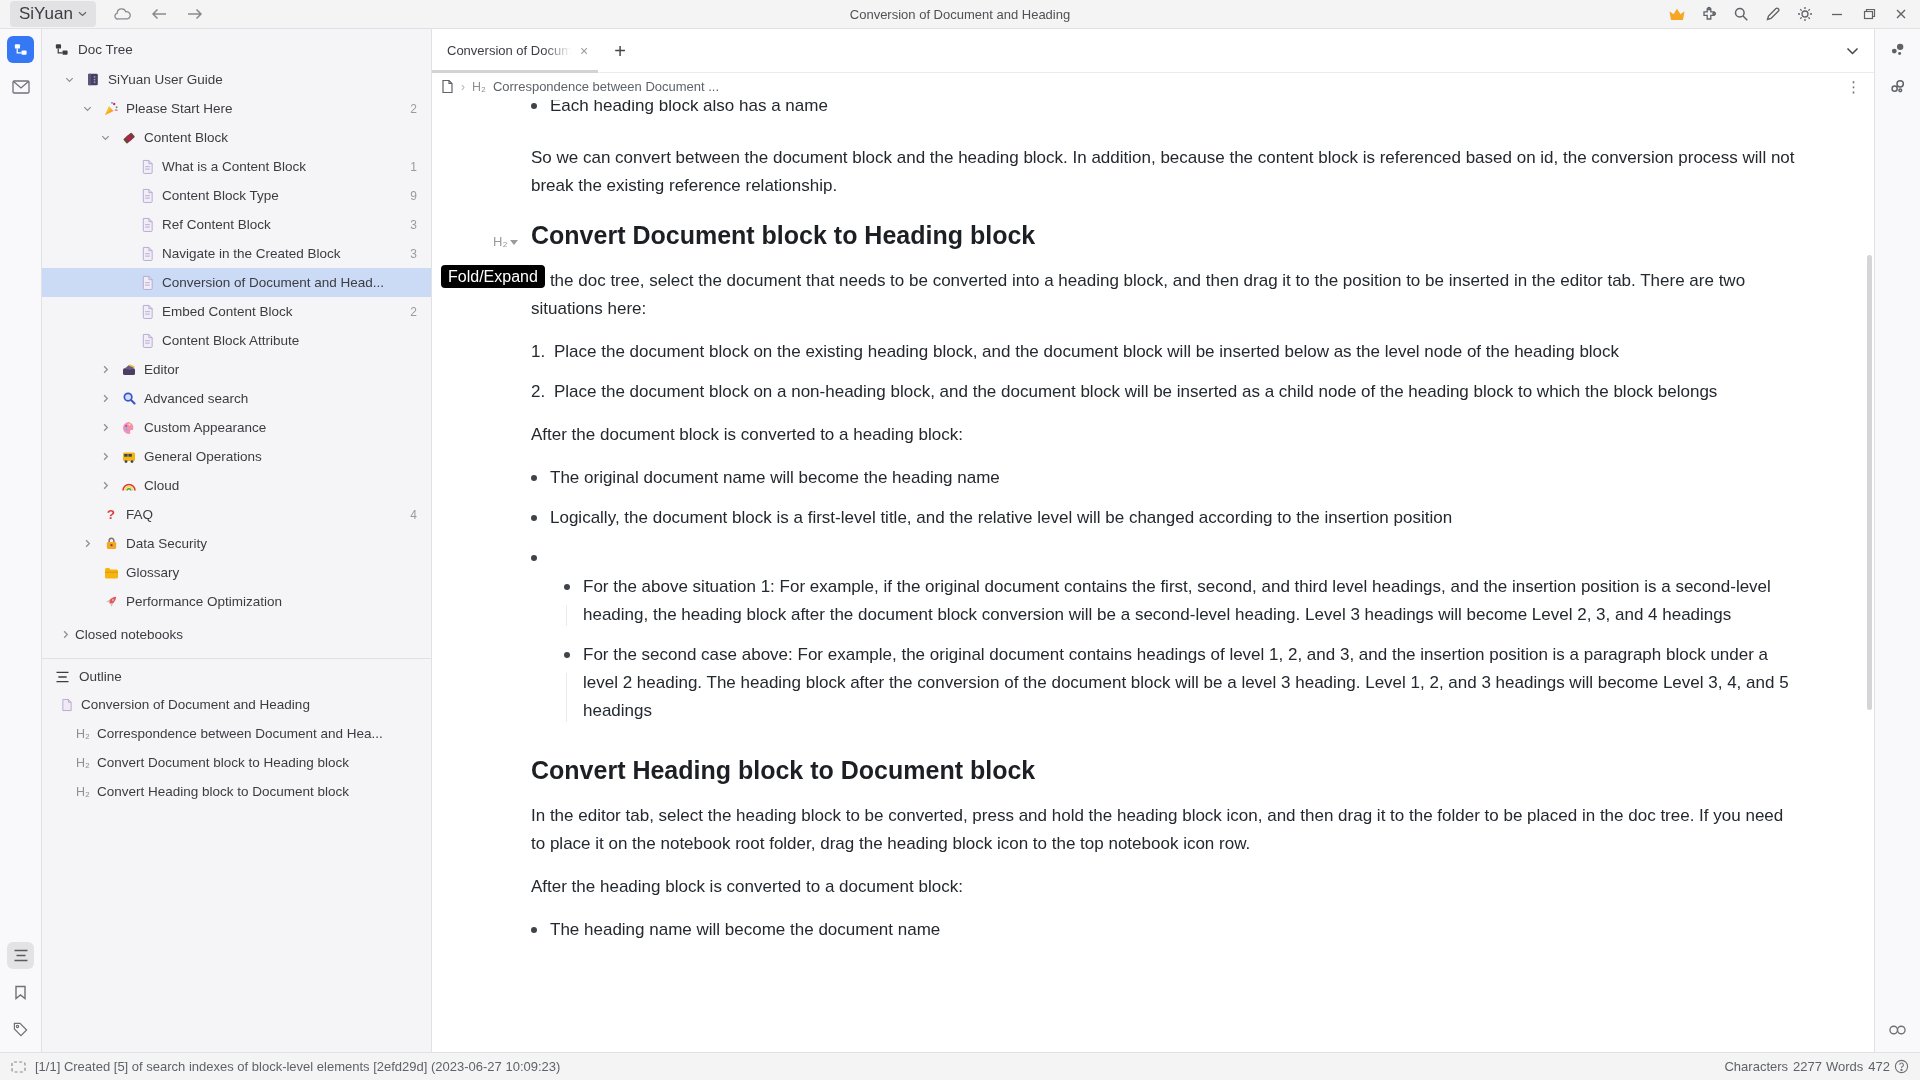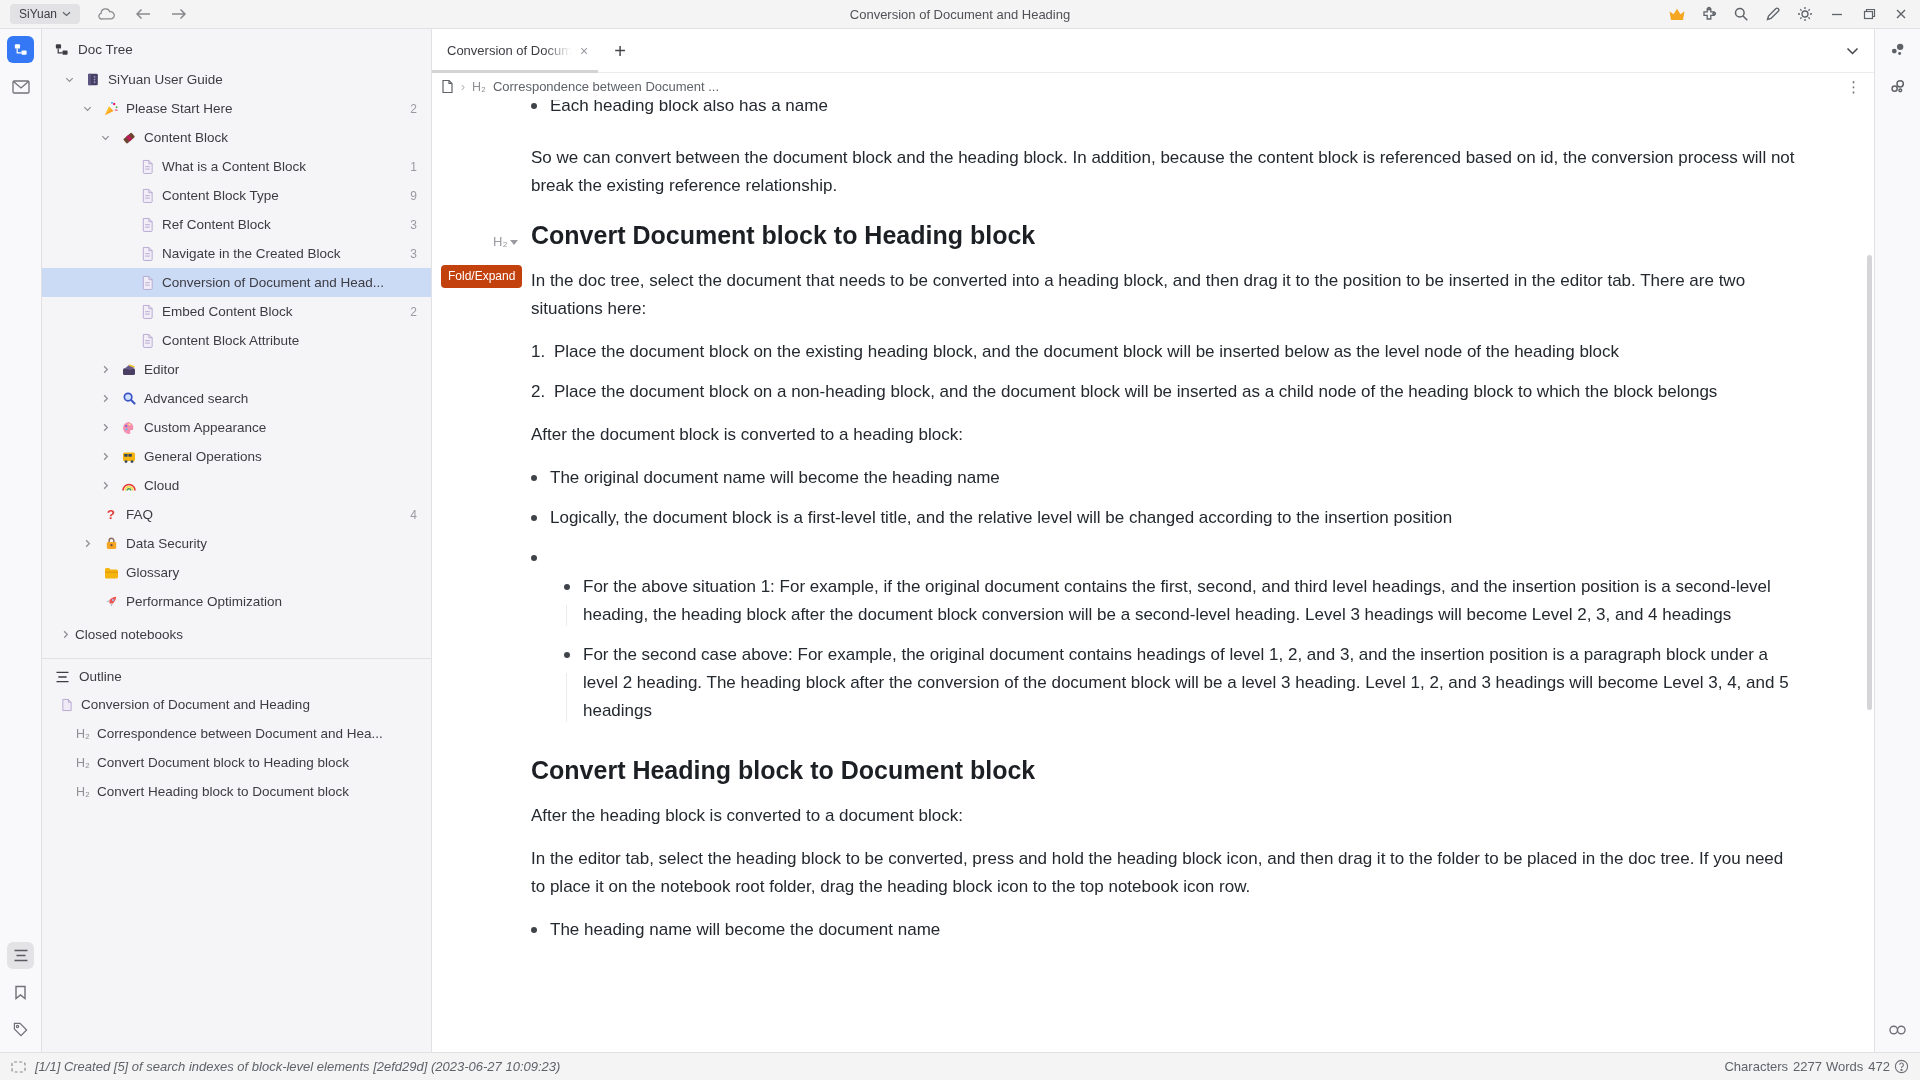--- a/index.html
+++ b/index.html
@@ -2,21 +2,21 @@
 <html><head>
 <meta charset="utf-8">
 <style>
   * { box-sizing: border-box; margin: 0; padding: 0; }
   html,body { width:1920px; height:1080px; overflow:hidden; }
   body { font-family:"Liberation Sans",sans-serif; background:#fff; color:#1f2329; }
 
   
   .titlebar { height:29px; background:#f4f4f5; border-bottom:1px solid #e1e1e4;
               display:flex; align-items:center; position:relative; padding:0 10px; }
-  .app-pill { background:#e2e2e4; border-radius:4px; padding:3px 9px; font-size:12px; color:#3c3c43;
+  .app-pill { background:#e2e2e4; border-radius:4px; padding:3px 9px; font-size:17px; color:#3c3c43;
               display:flex; align-items:center; gap:5px; }
   .tb-left { display:flex; align-items:center; gap:18px; z-index:2; }
   .tb-title { position:absolute; left:0; right:0; text-align:center; font-size:13px; color:#515156; }
   .tb-right { margin-left:auto; display:flex; align-items:center; gap:14px; z-index:2; }
   .tb-ic { display:flex; align-items:center; justify-content:center; width:18px; height:18px; }
 
   
   .app { display:flex; height:1023px; }
   .dock { background:#f9f9fb; display:flex; flex-direction:column; align-items:center;
           justify-content:space-between; padding:7px 0 9px; }
@@ -73,28 +73,28 @@
   .tri-down { width:0; height:0; border-left:4px solid transparent; border-right:4px solid transparent;
               border-top:5px solid #9a9aa0; }
   .li { display:flex; margin:12px 0; position:relative; }
   .li .mark { flex:none; width:19px; display:flex; }
   .li .mark .dot { width:6px; height:6px; border-radius:50%; background:#3f444a; margin-top:11px; }
   .li .num { flex:none; width:23px; }
   .li::before { content:''; position:absolute; left:2px; top:32px; bottom:3px; width:1px; background:#ebebee; }
   .nested { margin-left:33px; }
   .li.clipped { margin:-8px 0 0; }
   .sp-top { margin-top:24px !important; }
-  .tooltip { position:absolute; left:9px; top:165px; background:#c2410c; color:#fff; font-size:12px;
+  .tooltip { position:absolute; left:9px; top:165px; background:#000000; color:#fff; font-size:16px;
              line-height:15px; padding:4px 7px; border-radius:4px; white-space:nowrap; z-index:6; }
   .scrollbar { position:absolute; right:2px; top:226px; width:5px; height:455px; background:#d5d5d8; border-radius:3px; }
 
   
   .statusbar { height:28px; background:#f4f4f5; border-top:1px solid #e1e1e4; display:flex;
                align-items:center; padding:0 11px; font-size:13px; color:#5f6368; }
-  .sb-left { display:flex; align-items:center; gap:9px;font-style:italic; }
+  .sb-left { display:flex; align-items:center; gap:9px; }
   .sb-right { margin-left:auto; display:flex; align-items:center; gap:4px; }
   .sb-pair { display:flex; gap:5px; }
 </style>
 </head>
 <body>
 
 <div class="titlebar">
   <div class="tb-left">
     <div class="app-pill">
       <span>SiYuan</span>
@@ -597,22 +597,22 @@
               <span class="mark">
                 <span class="dot"></span>
               </span>
               <div>For the second case above: For example, the original document contains headings of level 1, 2, and 3, and the insertion position is a paragraph block under a level 2 heading. The heading block after the conversion of the document block will be a level 3 heading. Level 1, 2, and 3 headings will become Level 3, 4, and 5 headings</div>
             </div>
           </div>
 
         <div class="h2-block" style="margin-top:28px">
           <h2>Convert Heading block to Document block</h2>
         </div>
+        <p>In the editor tab, select the heading block to be converted, press and hold the heading block icon, and then drag it to the folder to be placed in the doc tree. If you need to place it on the notebook root folder, drag the heading block icon to the top notebook icon row.</p>
         <p>After the heading block is converted to a document block:</p>
-        <p>In the editor tab, select the heading block to be converted, press and hold the heading block icon, and then drag it to the folder to be placed in the doc tree. If you need to place it on the notebook root folder, drag the heading block icon to the top notebook icon row.</p>
         <div id="bullet-list2">
             <div class="li">
               <span class="mark">
                 <span class="dot"></span>
               </span>
               <div>The heading name will become the document name</div>
             </div>
           </div>
       </div>
       <div class="tooltip">Fold/Expand</div>

